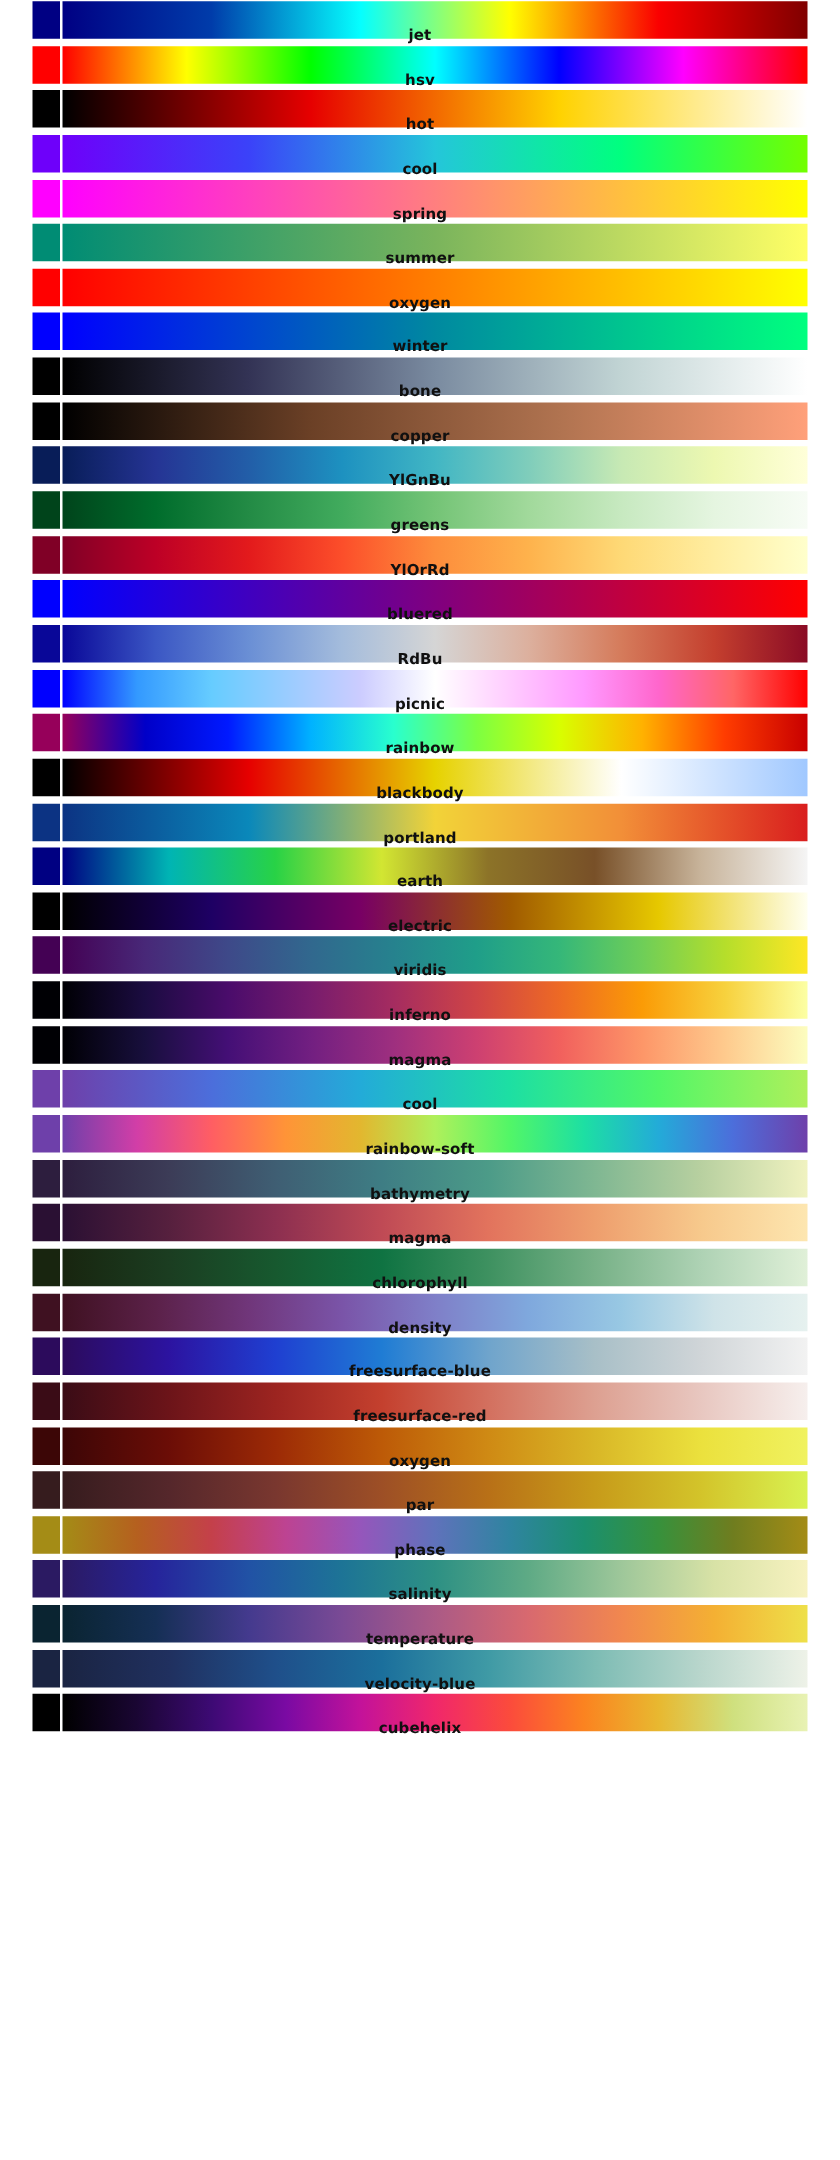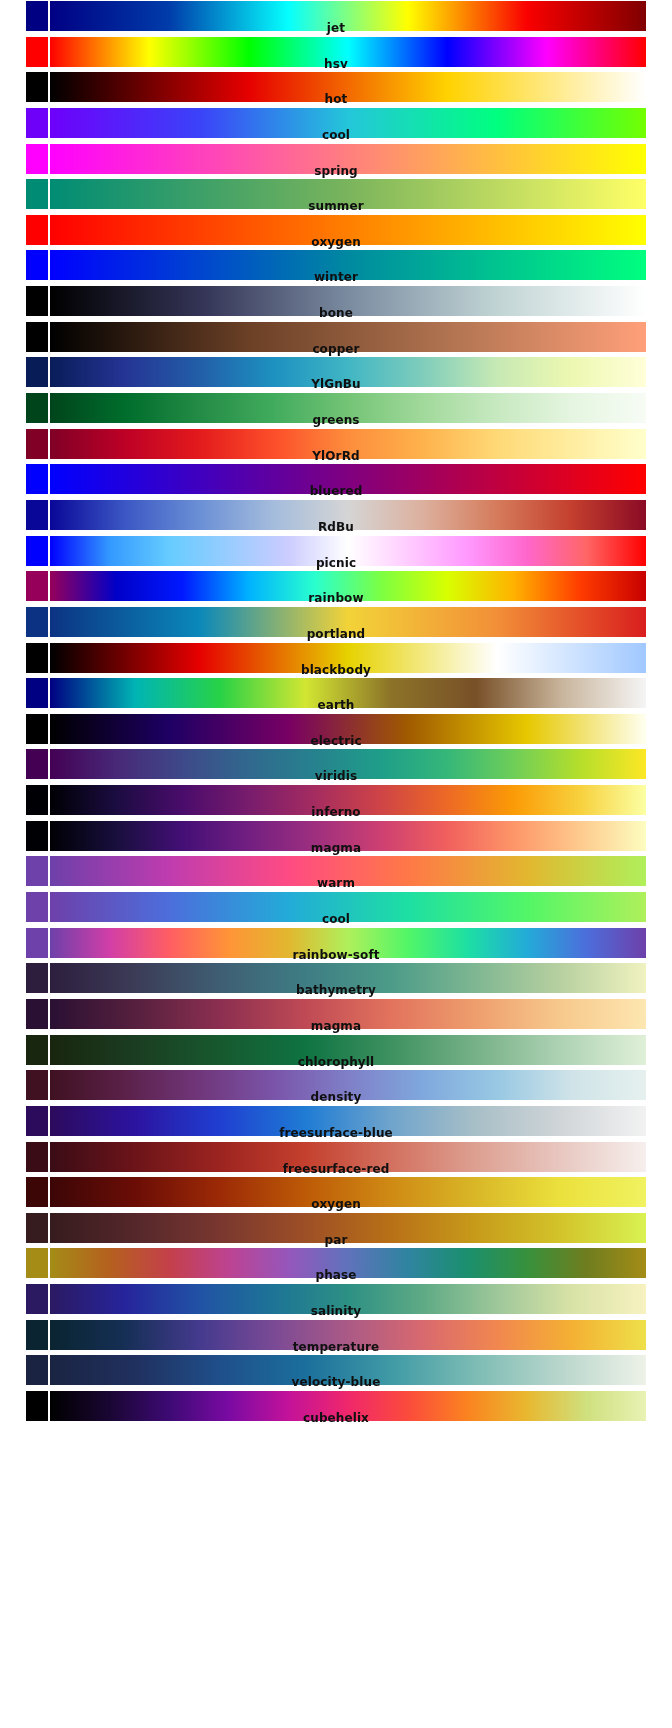--- a/index.html
+++ b/index.html
@@ -161,32 +161,32 @@
       <div class="cmap-bar" style="background: linear-gradient(to right, rgb(0, 0, 255), rgb(51, 153, 255), rgb(102, 204, 255), rgb(153, 204, 255), rgb(204, 204, 255), rgb(255, 255, 255), rgb(255, 204, 255), rgb(255, 153, 255), rgb(255, 102, 204), rgb(255, 102, 102), rgb(255, 0, 0));"></div>
       <div class="cmap-label">picnic</div>
     </div>
     <div class="cmap-row">
       <div class="cmap-start" style="background: rgb(150, 0, 90);"></div>
       <div class="cmap-sep"></div>
       <div class="cmap-bar" style="background: linear-gradient(to right, rgb(150, 0, 90), rgb(0, 0, 200), rgb(0, 25, 255), rgb(0, 178, 255), rgb(41, 255, 206), rgb(124, 255, 66), rgb(216, 255, 0), rgb(255, 178, 0), rgb(255, 60, 0), rgb(200, 0, 0));"></div>
       <div class="cmap-label">rainbow</div>
     </div>
     <div class="cmap-row">
+      <div class="cmap-start" style="background: rgb(0, 0, 0);"></div>
+      <div class="cmap-sep"></div>
+      <div class="cmap-bar" style="background: linear-gradient(to right, rgb(0, 0, 0), rgb(230, 0, 0), rgb(230, 210, 0), rgb(255, 255, 255), rgb(160, 200, 255));"></div>
+      <div class="cmap-label">blackbody</div>
+    </div>
+    <div class="cmap-row">
       <div class="cmap-start" style="background: rgb(12, 51, 131);"></div>
       <div class="cmap-sep"></div>
       <div class="cmap-bar" style="background: linear-gradient(to right, rgb(12, 51, 131), rgb(10, 136, 186), rgb(242, 211, 56), rgb(242, 143, 56), rgb(217, 30, 30));"></div>
       <div class="cmap-label">portland</div>
     </div>
     <div class="cmap-row">
-      <div class="cmap-start" style="background: rgb(0, 0, 0);"></div>
-      <div class="cmap-sep"></div>
-      <div class="cmap-bar" style="background: linear-gradient(to right, rgb(0, 0, 0), rgb(230, 0, 0), rgb(230, 210, 0), rgb(255, 255, 255), rgb(160, 200, 255));"></div>
-      <div class="cmap-label">blackbody</div>
-    </div>
-    <div class="cmap-row">
       <div class="cmap-start" style="background: rgb(0, 0, 130);"></div>
       <div class="cmap-sep"></div>
       <div class="cmap-bar" style="background: linear-gradient(to right, rgb(0, 0, 130), rgb(0, 180, 180), rgb(40, 210, 70), rgb(210, 230, 50), rgb(140, 115, 40), rgb(120, 80, 40), rgb(200, 180, 155), rgb(245, 245, 245));"></div>
       <div class="cmap-label">earth</div>
     </div>
     <div class="cmap-row">
       <div class="cmap-start" style="background: rgb(0, 0, 0);"></div>
       <div class="cmap-sep"></div>
       <div class="cmap-bar" style="background: linear-gradient(to right, rgb(0, 0, 0), rgb(30, 0, 100), rgb(120, 0, 100), rgb(160, 90, 0), rgb(230, 200, 0), rgb(255, 255, 240));"></div>
       <div class="cmap-label">electric</div>
@@ -201,26 +201,20 @@
       <div class="cmap-start" style="background: rgb(0, 0, 4);"></div>
       <div class="cmap-sep"></div>
       <div class="cmap-bar" style="background: linear-gradient(to right, rgb(0, 0, 4), rgb(27, 12, 65), rgb(74, 12, 107), rgb(120, 28, 109), rgb(165, 44, 96), rgb(207, 68, 70), rgb(237, 105, 37), rgb(251, 155, 6), rgb(247, 209, 61), rgb(252, 255, 164));"></div>
       <div class="cmap-label">inferno</div>
     </div>
     <div class="cmap-row">
       <div class="cmap-start" style="background: rgb(0, 0, 4);"></div>
       <div class="cmap-sep"></div>
       <div class="cmap-bar" style="background: linear-gradient(to right, rgb(0, 0, 4), rgb(24, 15, 61), rgb(68, 15, 118), rgb(114, 31, 129), rgb(158, 47, 127), rgb(205, 64, 113), rgb(241, 96, 93), rgb(253, 150, 104), rgb(254, 202, 141), rgb(252, 253, 191));"></div>
       <div class="cmap-label">magma</div>
-    </div>
-    <div class="cmap-row">
-      <div class="cmap-start" style="background: rgb(110, 64, 170);"></div>
-      <div class="cmap-sep"></div>
-      <div class="cmap-bar" style="background: linear-gradient(to right, rgb(110, 64, 170), rgb(191, 60, 175), rgb(254, 75, 131), rgb(255, 120, 71), rgb(226, 183, 47), rgb(175, 240, 91));"></div>
-      <div class="cmap-label">warm</div>
     </div>
     <div class="cmap-row">
       <div class="cmap-start" style="background: rgb(110, 64, 170);"></div>
       <div class="cmap-sep"></div>
       <div class="cmap-bar" style="background: linear-gradient(to right, rgb(110, 64, 170), rgb(76, 110, 219), rgb(35, 171, 216), rgb(29, 223, 163), rgb(82, 246, 103), rgb(175, 240, 91));"></div>
       <div class="cmap-label">cool</div>
     </div>
     <div class="cmap-row">
       <div class="cmap-start" style="background: rgb(110, 64, 170);"></div>
       <div class="cmap-sep"></div>

